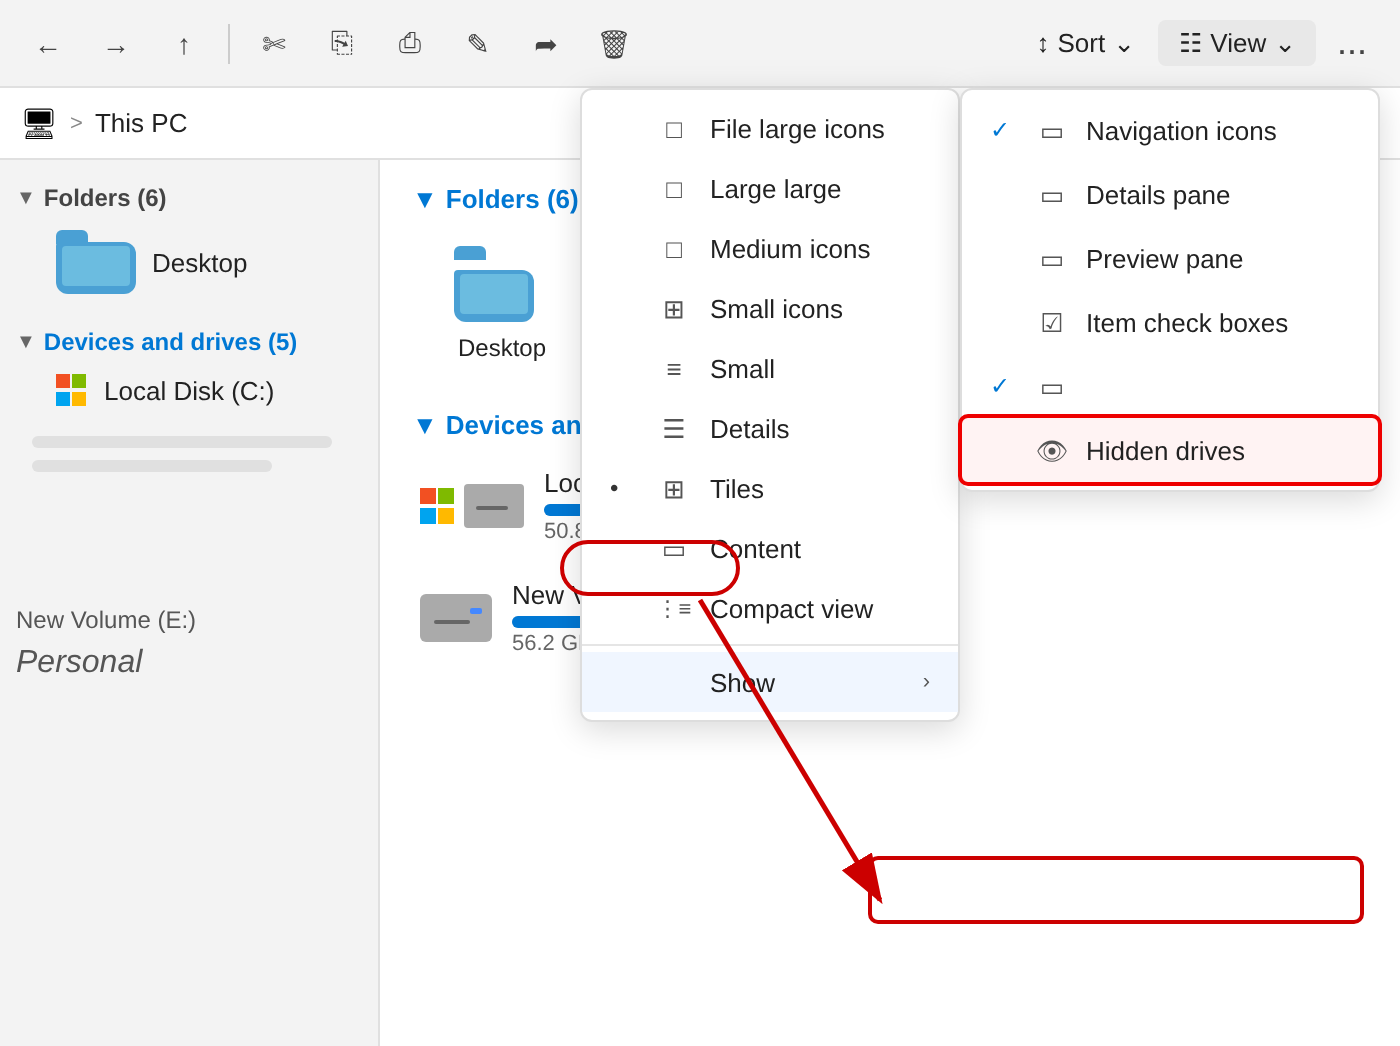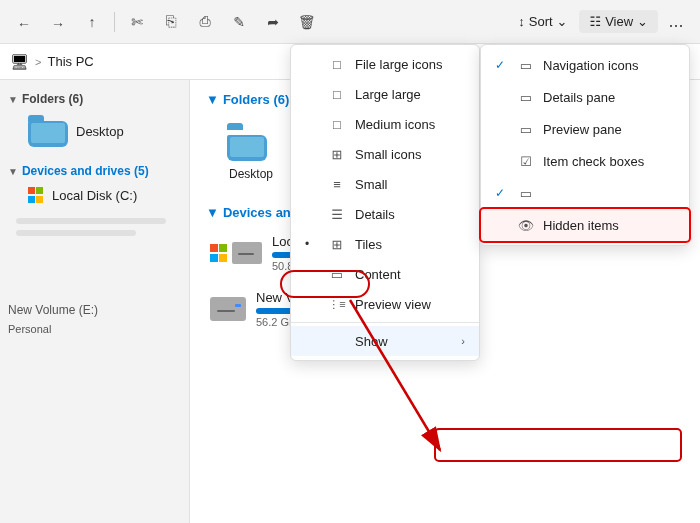--- a/index.html
+++ b/index.html
@@ -295,21 +295,21 @@
     </div>
     <div style="padding: 10px 0 0 16px;">
       <div style="font-size:12px; color:#666;">
         <div style="height:6px; background:#e0e0e0; border-radius:3px; width:150px; margin-bottom:6px;"></div>
         <div style="height:6px; background:#e0e0e0; border-radius:3px; width:120px; margin-bottom:6px;"></div>
       </div>
     </div>
 
     <div style="margin-top: 60px; padding: 4px 8px;">
       <div style="color:#555; font-size:12px; padding: 3px 0;">New Volume (E:)</div>
-      <div style="color:#555; font-size:11px; padding: 3px 0;">Personal</div>
+      <div style="color:#555; font-size:16px; padding: 3px 0; font-style: italic;">Personal</div>
     </div>
   </div>
 
   <div class="content">
     <div class="section-title">
       <span>▼</span>
       <span>Folders (6)</span>
     </div>
     <div class="folders-grid">
       <div class="folder-tile">
@@ -411,21 +411,21 @@
     <span>Tiles</span>
   </div>
   <div class="menu-item">
     <span class="menu-item-check"></span>
     <span class="menu-item-icon">▭</span>
     <span>Content</span>
   </div>
   <div class="menu-item">
     <span class="menu-item-check"></span>
     <span class="menu-item-icon" style="font-size:11px;">⋮≡</span>
-    <span>Preview view</span>
+    <span>Compact view</span>
   </div>
   <div class="menu-separator"></div>
   <div class="menu-item active-item">
     <span class="menu-item-check"></span>
     <span class="menu-item-icon"></span>
     <span>Show</span>
     <span class="menu-item-arrow">›</span>
   </div>
 </div>
 
@@ -450,21 +450,21 @@
     <span class="submenu-item-icon">☑</span>
     <span>Item check boxes</span>
   </div>
   <div class="submenu-item">
     <span class="submenu-item-check">✓</span>
     <span class="submenu-item-icon">▭</span>
   </div>
   <div class="submenu-item highlighted">
     <span class="submenu-item-check"></span>
     <span class="submenu-item-icon">👁</span>
-    <span>Hidden items</span>
+    <span>Hidden drives</span>
   </div>
 </div>
 
 <div class="annotation-circle"></div>
 
 <div class="annotation-box"></div>
 
 <svg class="arrow-svg" width="200" height="200" viewBox="0 0 200 200">
   <defs>
     <marker id="arrowhead" markerWidth="10" markerHeight="7" refX="9" refY="3.5" orient="auto">

